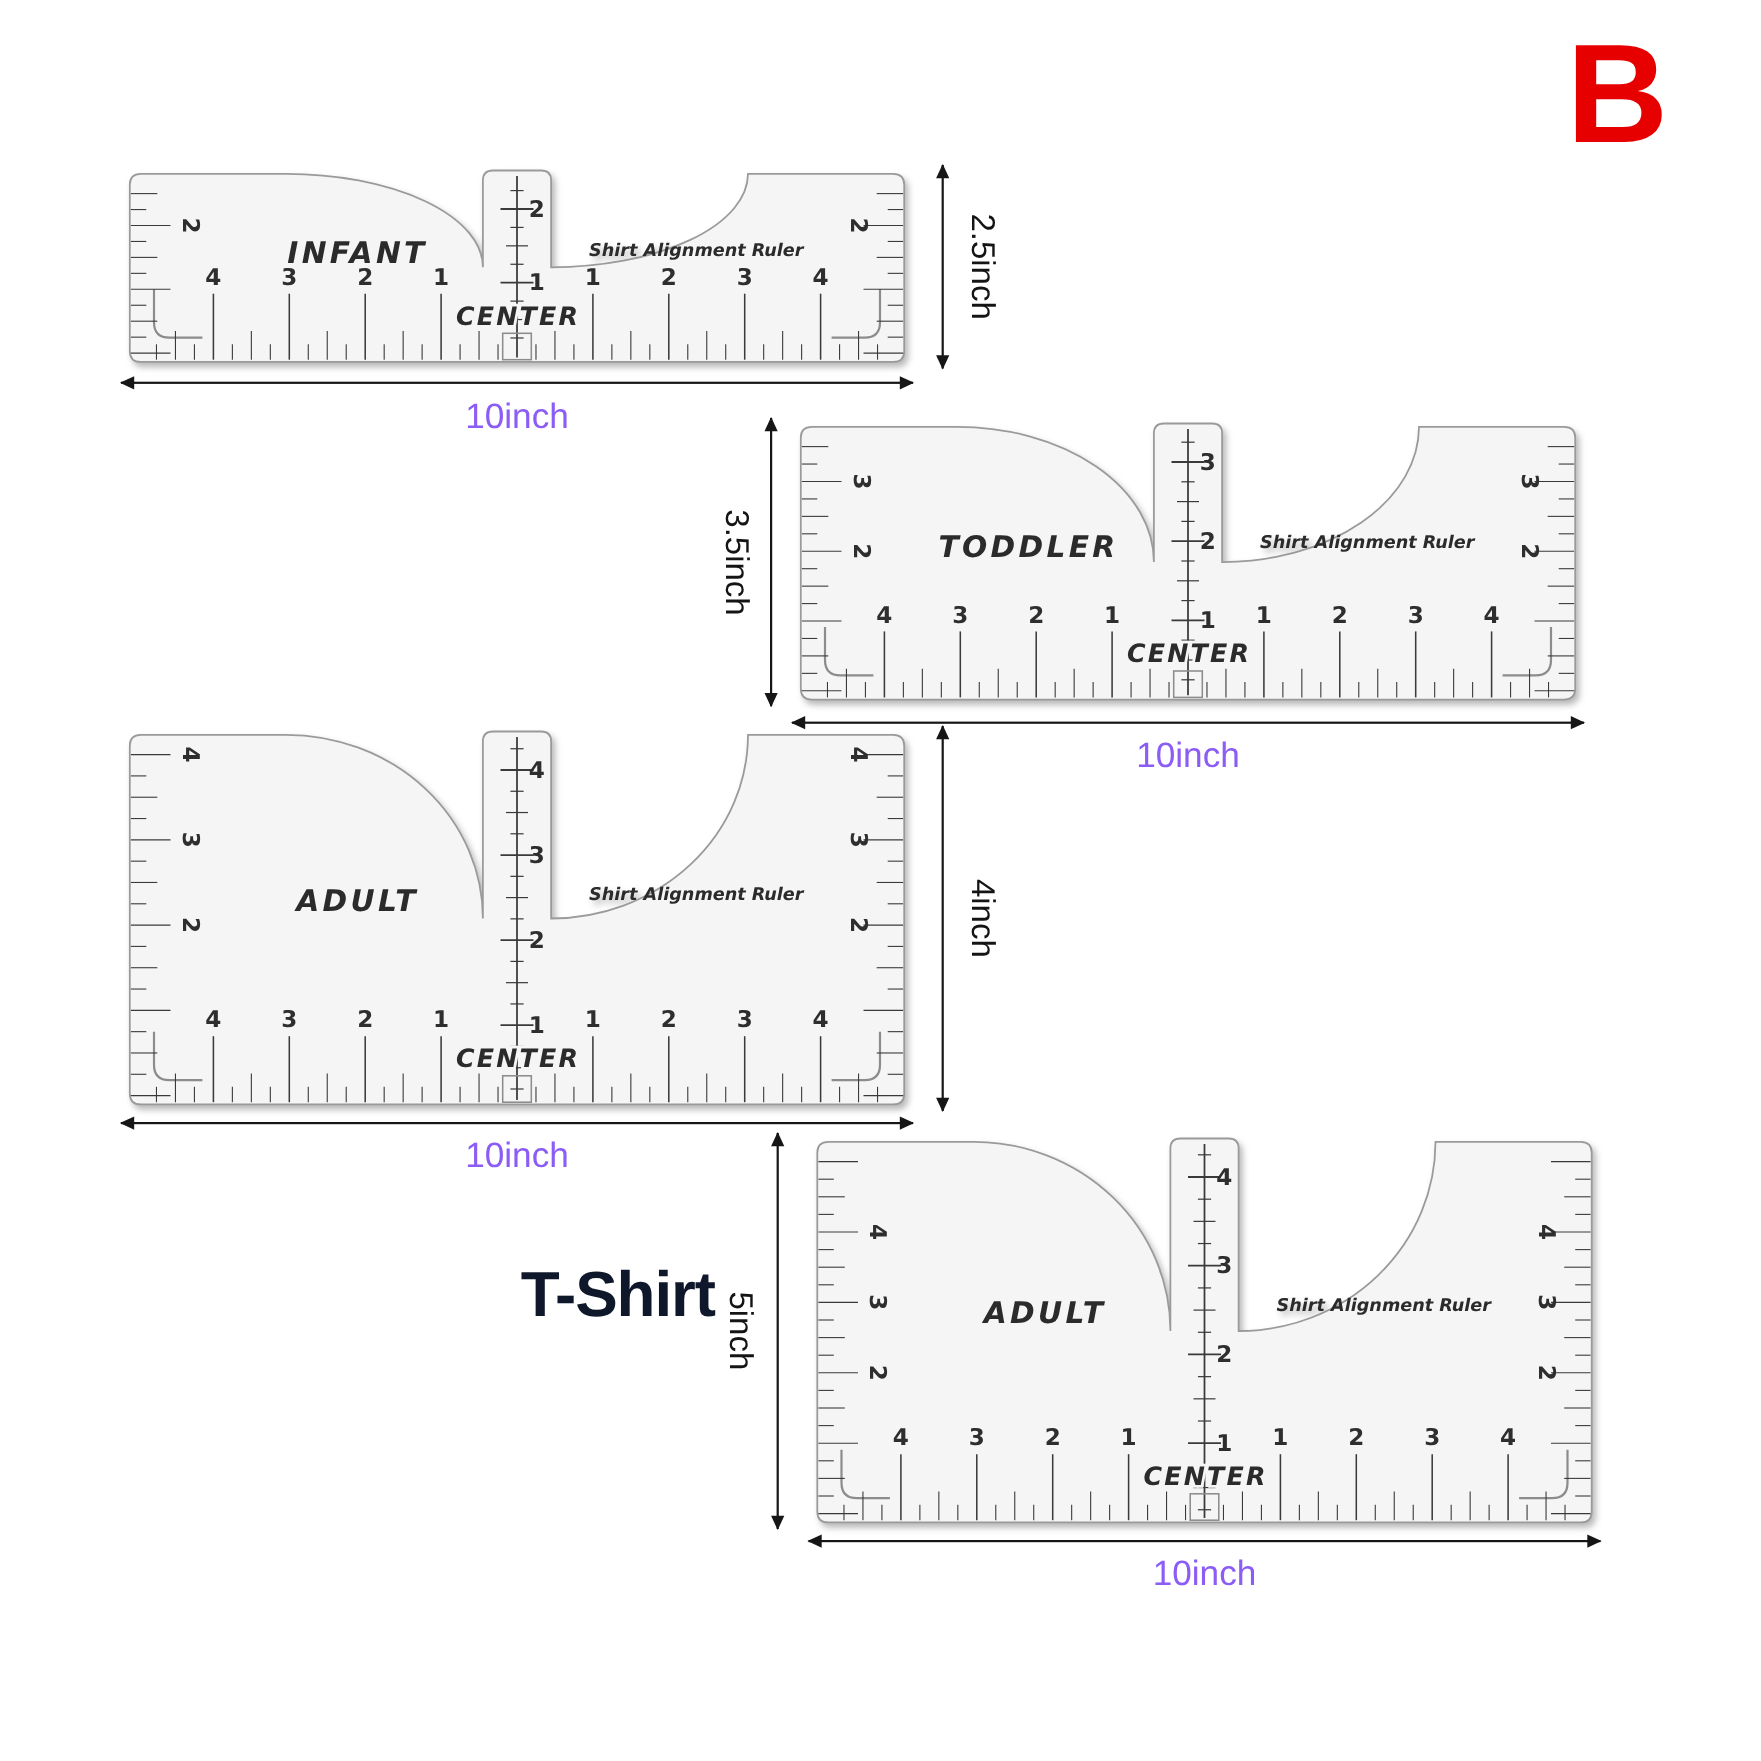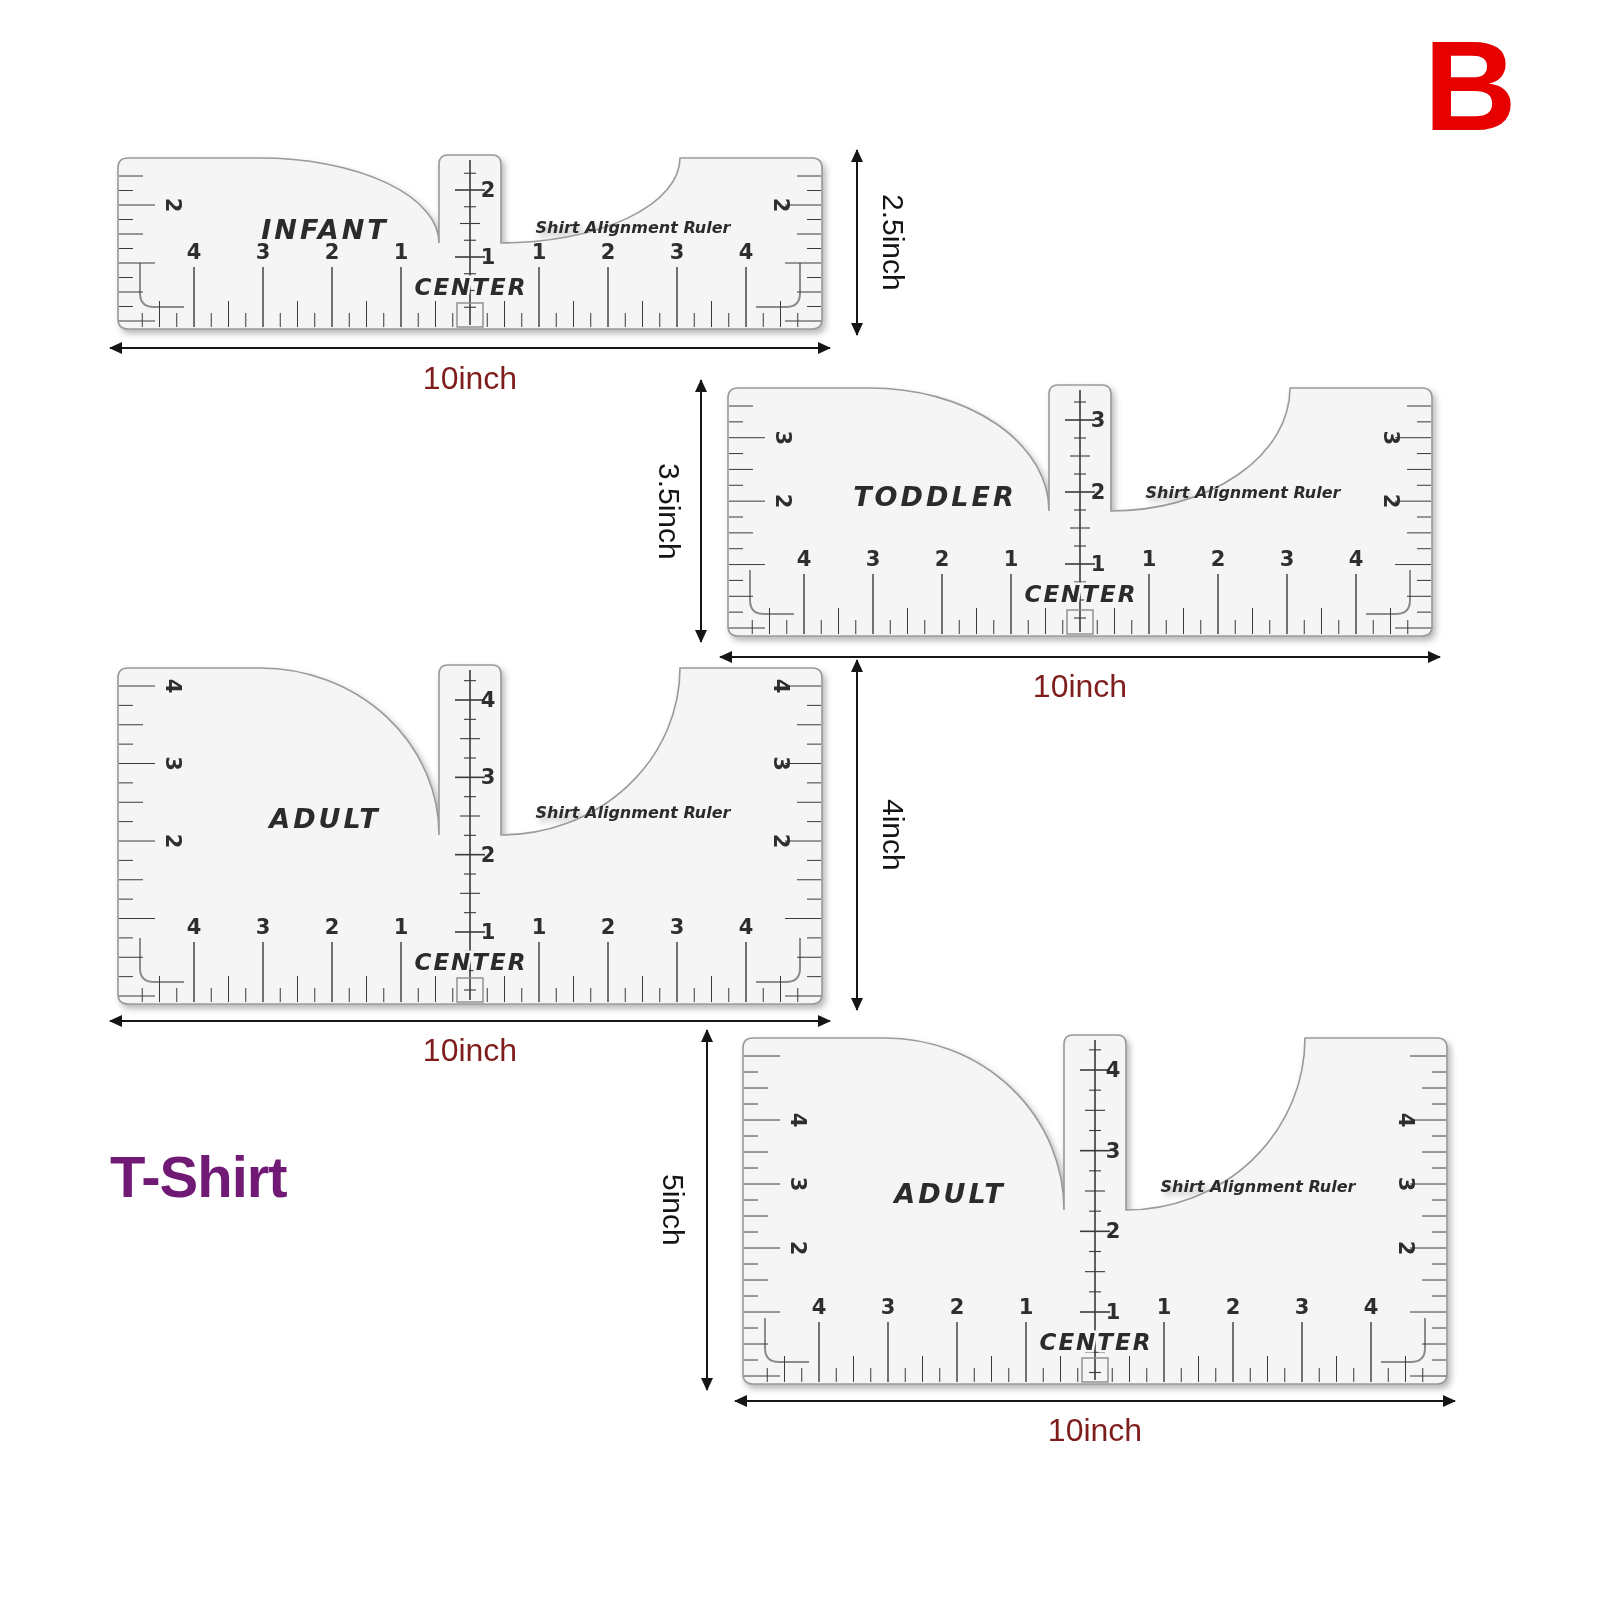--- a/index.html
+++ b/index.html
@@ -4,21 +4,21 @@
 <style>
   html,body{margin:0;padding:0;background:#ffffff;}
   #stage{position:relative;width:1601px;height:1601px;background:#ffffff;overflow:hidden;
          font-family:"Liberation Sans","DejaVu Sans",sans-serif;}
   .abs{position:absolute;}
 
   
   #variant{font-size:128px;font-weight:bold;line-height:1;}
 
   
-  #title{width:540px;text-align:left;color:#701a75;font-weight:bold;
+  #title{width:540px;text-align:right;color:#0f172a;font-weight:bold;
          font-size:58px;line-height:1.22;letter-spacing:-1px;}
 
   
   .ruler-svg{display:block;filter:drop-shadow(3px 4px 3px rgba(0,0,0,0.28));overflow:visible;}
   .ruler-svg text{font-family:"DejaVu Sans","Liberation Sans",sans-serif;fill:#2e2e2e;}
   .ruler-svg text.num{font-size:21px;font-weight:bold;text-anchor:middle;}
   .ruler-svg text.size-label{font-size:27px;font-style:italic;font-weight:bold;
          letter-spacing:3px;text-anchor:middle;fill:#2b2b2b;}
   .ruler-svg text.brand-label{font-size:16px;font-style:italic;font-weight:bold;
          text-anchor:middle;fill:#2b2b2b;}
@@ -38,21 +38,21 @@
   .arr-h::before{content:"";position:absolute;left:-1px;top:50%;transform:translateY(-50%);
       border-top:6px solid transparent;border-bottom:6px solid transparent;
       border-right:13px solid #161616;}
   .arr-h::after{content:"";position:absolute;right:-1px;top:50%;transform:translateY(-50%);
       border-top:6px solid transparent;border-bottom:6px solid transparent;
       border-left:13px solid #161616;}
 
   
   .dim-label-v{position:absolute;writing-mode:vertical-rl;text-align:center;
       font-size:30px;font-weight:400;color:#141414;}
-  .dim-label-h{position:absolute;text-align:center;font-size:32px;font-weight:400;color:#7f1d1d;}
+  .dim-label-h{position:absolute;text-align:center;font-size:32px;font-weight:400;color:#8b5cf6;}
 </style>
 </head>
 <body>
 
 <div id="stage">
 
   <div id="variant" class="abs" style="left: 1424px; top: 22px; color: rgb(230, 0, 0);">B</div>
 
   <div id="title" class="abs" style="left:110px;top:1142px;">
     <div>T-Shirt</div>

